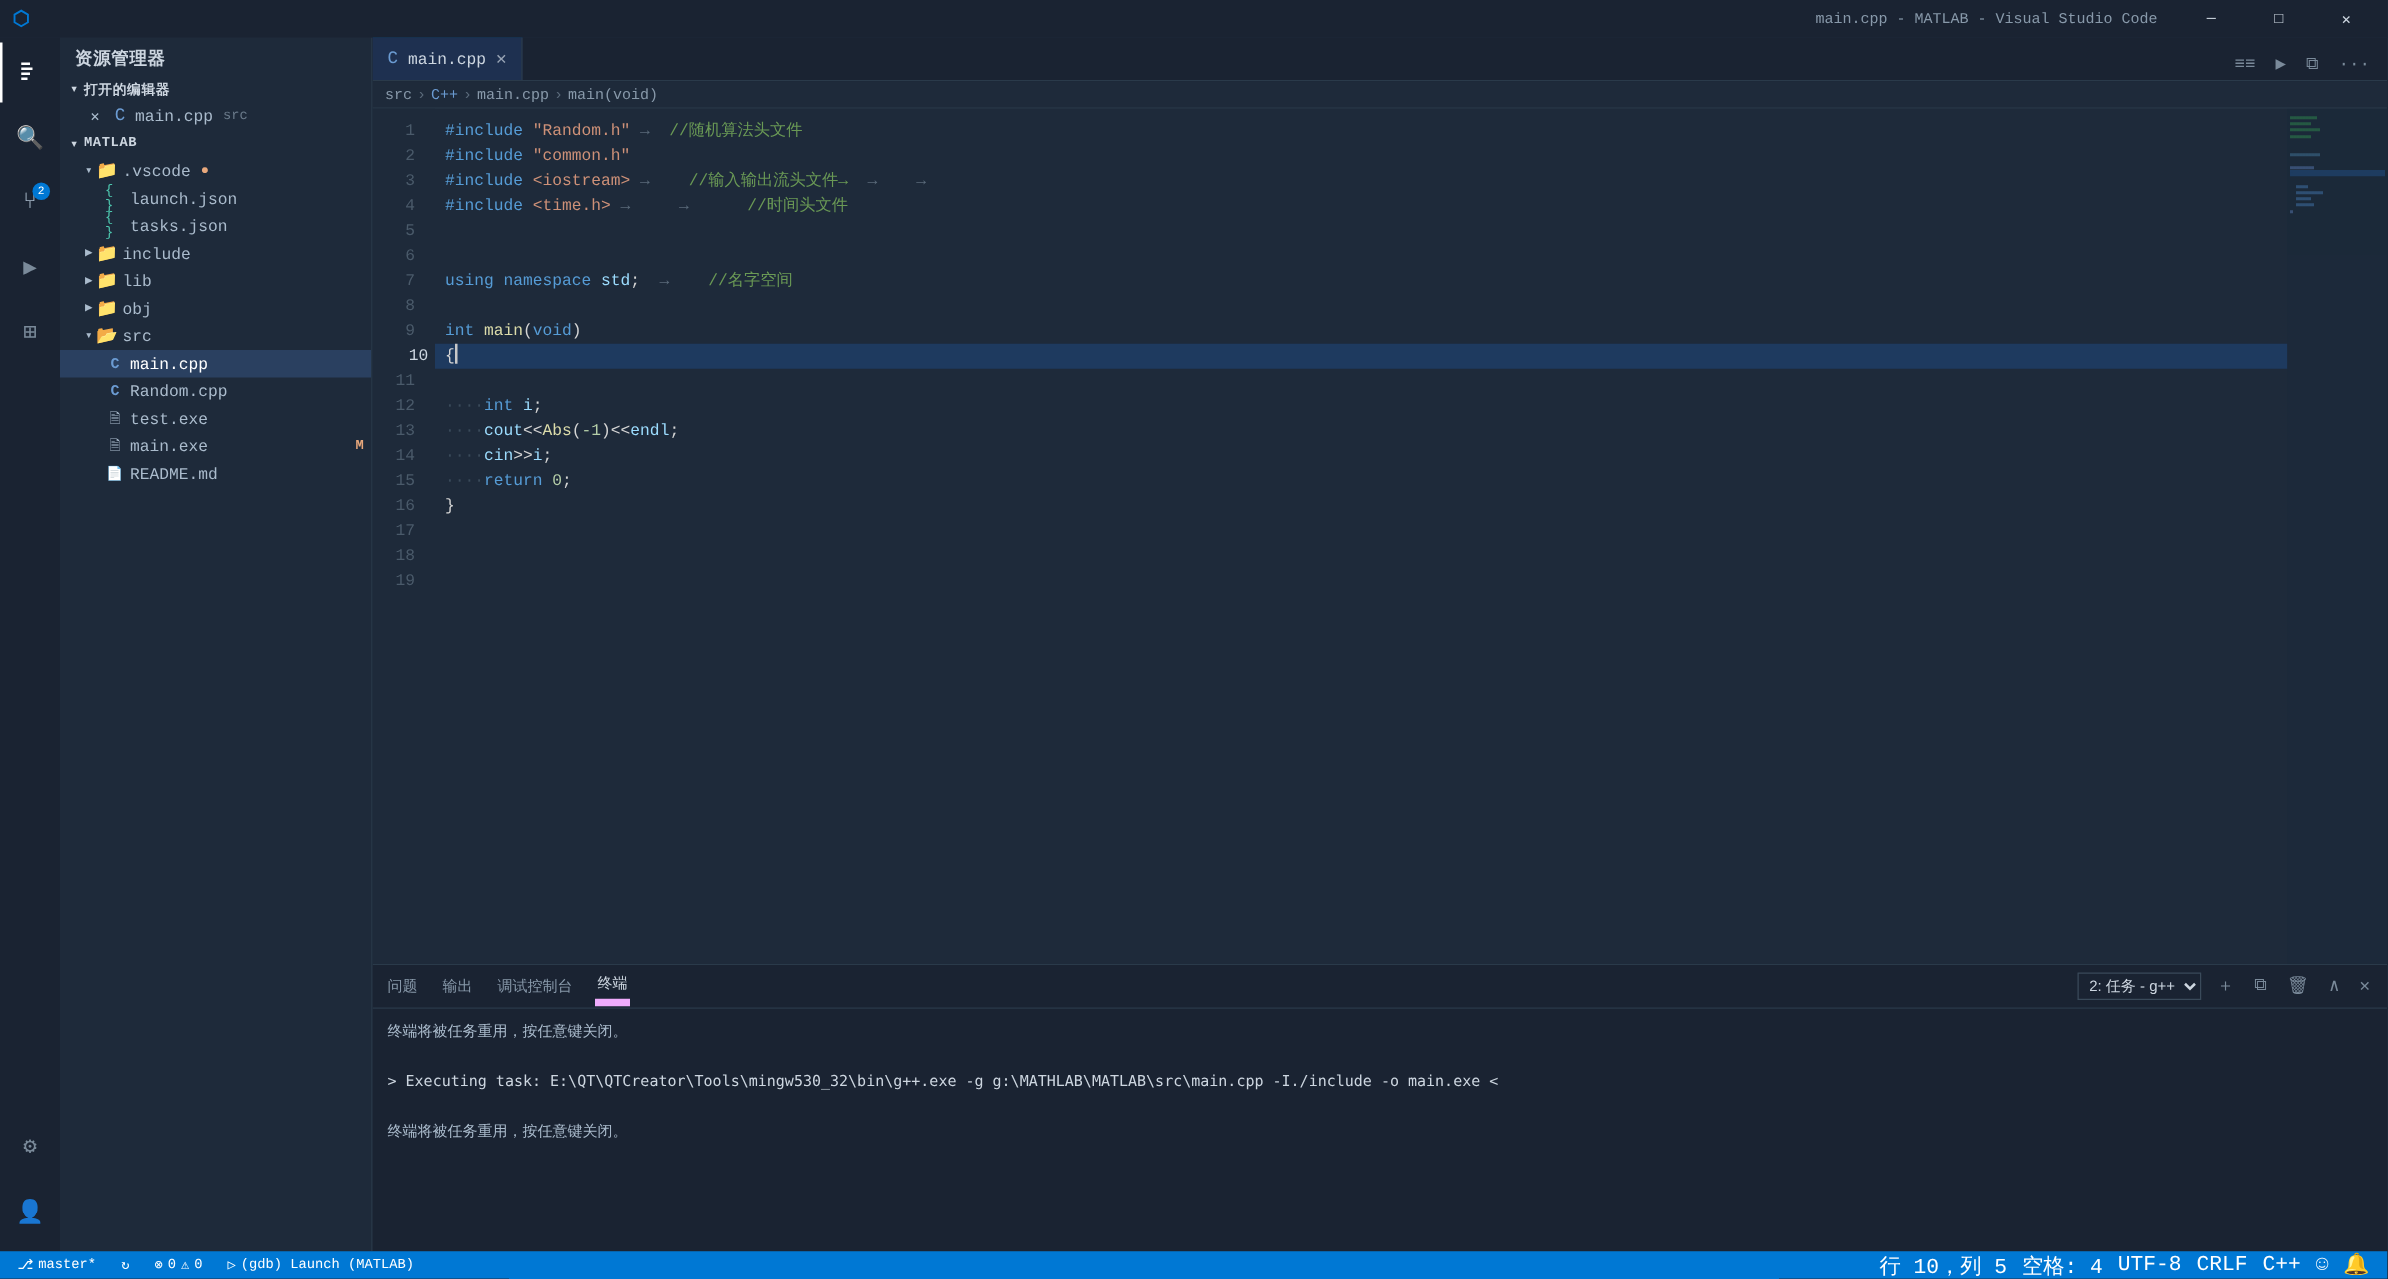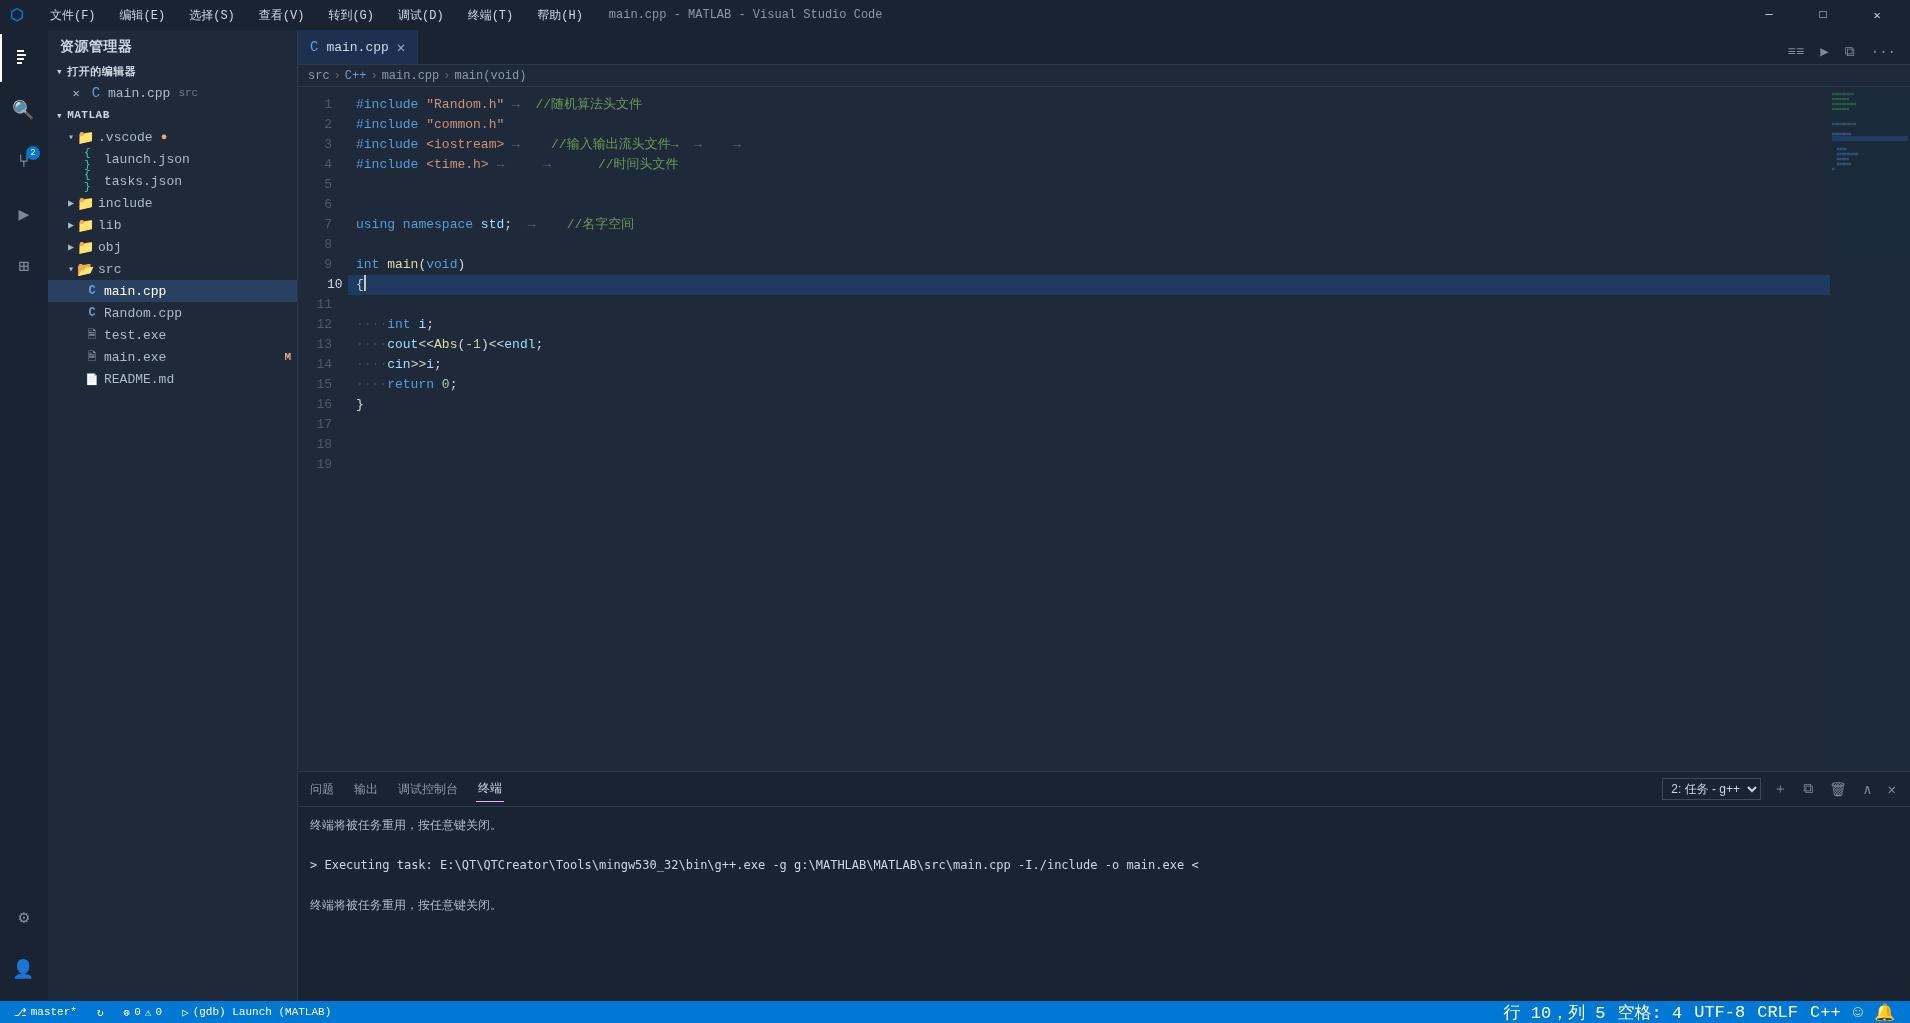--- a/index.html
+++ b/index.html
@@ -35,21 +35,21 @@
       display: flex;
       gap: 12px;
     }
     .title-bar .menu-item {
       cursor: pointer;
       padding: 2px 6px;
       border-radius: 3px;
     }
     .title-bar .title-center {
       flex: 1;
-      text-align: left;
+      text-align: right;
       font-size: 12px;
       color: #8899aa;
     }
     .title-bar .window-controls {
       display: flex;
       gap: 8px;
       margin-left: auto;
     }
     .window-btn {
       width: 46px;
@@ -308,21 +308,21 @@
       border-bottom: 1px solid #2a3a4a;
     }
     .panel-tab {
       font-size: 12px;
       padding: 4px 2px;
       cursor: pointer;
       color: #8899aa;
     }
     .panel-tab.active {
       color: #cdd6e0;
-      border-bottom: 1px solid #f0abfc;
+      border-bottom: 6px solid #f0abfc;
     }
     .panel-toolbar {
       margin-left: auto;
       display: flex;
       align-items: center;
       gap: 8px;
       color: #7a8a9a;
     }
     .panel-toolbar-item { cursor: pointer; font-size: 14px; padding: 2px 4px; }
     .panel-content {
@@ -377,30 +377,20 @@
       opacity: 0.6;
       position: relative;
       flex-shrink: 0;
     }
   </style>
 </head>
 <body>
 
 <div class="title-bar">
   <span class="logo">⬡</span>
-  <div class="menu-items">
-    <span class="menu-item">文件(F)</span>
-    <span class="menu-item">编辑(E)</span>
-    <span class="menu-item">选择(S)</span>
-    <span class="menu-item">查看(V)</span>
-    <span class="menu-item">转到(G)</span>
-    <span class="menu-item">调试(D)</span>
-    <span class="menu-item">终端(T)</span>
-    <span class="menu-item">帮助(H)</span>
-  </div>
   <div class="title-center">main.cpp - MATLAB - Visual Studio Code</div>
   <div class="window-controls">
     <div class="window-btn">─</div>
     <div class="window-btn">□</div>
     <div class="window-btn close">✕</div>
   </div>
 </div>
 
 <div class="main-area">
 

